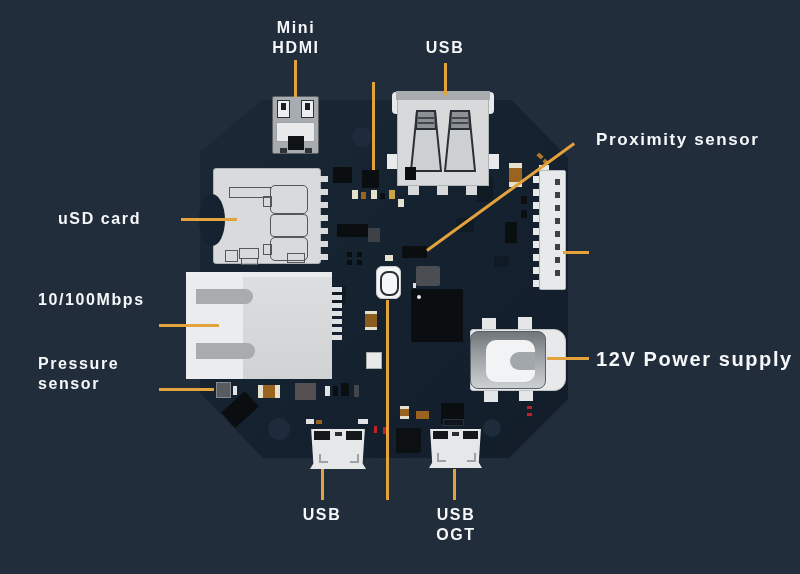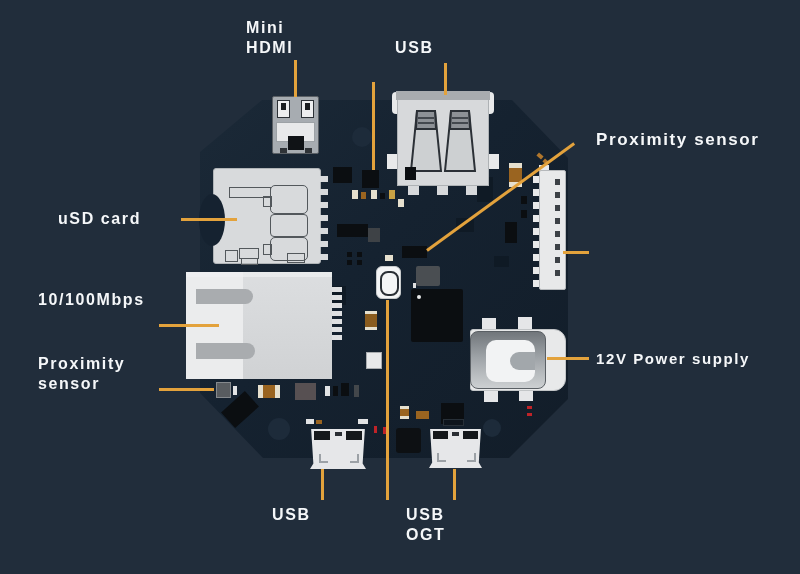--- a/index.html
+++ b/index.html
@@ -8,24 +8,24 @@
   .c{position:absolute;}
   
   .board{left:200px;top:100px;width:368px;height:358px;
          background:linear-gradient(135deg,#1B2937 0%,#152230 45%,#121D29 100%);
          clip-path:polygon(62px 0px,312px 0px,368px 58px,368px 299px,309px 358px,63px 358px,0px 293px,0px 52px);}
   .hole{border-radius:50%;background:#1D2B3A;}
   
   .label{position:absolute;color:#F5F7F9;font-weight:700;font-size:16px;line-height:20px;
          letter-spacing:1.6px;}
   .label span{display:block;}
-  .ctr{} .rgt{text-align:left;}
+  .ctr{text-align:center;} .rgt{text-align:left;}
   .lab-prox{font-size:17px;}
   .lab-exp{font-size:15.5px;line-height:20.5px;}
-  .lab-pwr{font-size:15px;line-height:22px;}
+  .lab-pwr{font-size:20px;line-height:22px;}
   
   .lead{position:absolute;background:#E3A23C;}
   .lv{width:3px;} .lh{height:3px;}
   .ld{height:3px;transform-origin:left center;}
   
   .outl{border:1.5px solid #53585C;background:transparent;}
   .white{background:#E8E9EA;} .lgray{background:#D7D9DB;} .mgray{background:#A9ACAF;}
   .blk{background:#0B0E11;} .dgray{background:#4A4E52;} .tan{background:#9A6420;}
   .silk{background:#0F1A25;} .red{background:#BF2328;}
 </style>
@@ -254,21 +254,21 @@
   <div class="label lab-pwr" style="left:596px;top:348px;">
     <span>12V Power supply</span>
   </div>
   <div class="label rgt" style="left:58px;top:209px;width:112px;">
     <span>uSD card</span>
   </div>
   <div class="label rgt" style="left:38px;top:290px;width:112px;">
     <span>10/100Mbps</span>
   </div>
   <div class="label rgt" style="left:38px;top:354px;width:112px;">
-    <span>Proximity</span>
+    <span>Pressure</span>
     <span>sensor</span>
   </div>
   <div class="label ctr" style="left:272px;top:505px;width:100px;">
     <span>USB</span>
   </div>
   <div class="label ctr" style="left:337px;top:505px;width:100px;">
   </div>
   <div class="label ctr" style="left:406px;top:505px;width:100px;">
     <span>USB</span>
     <span>OGT</span>

